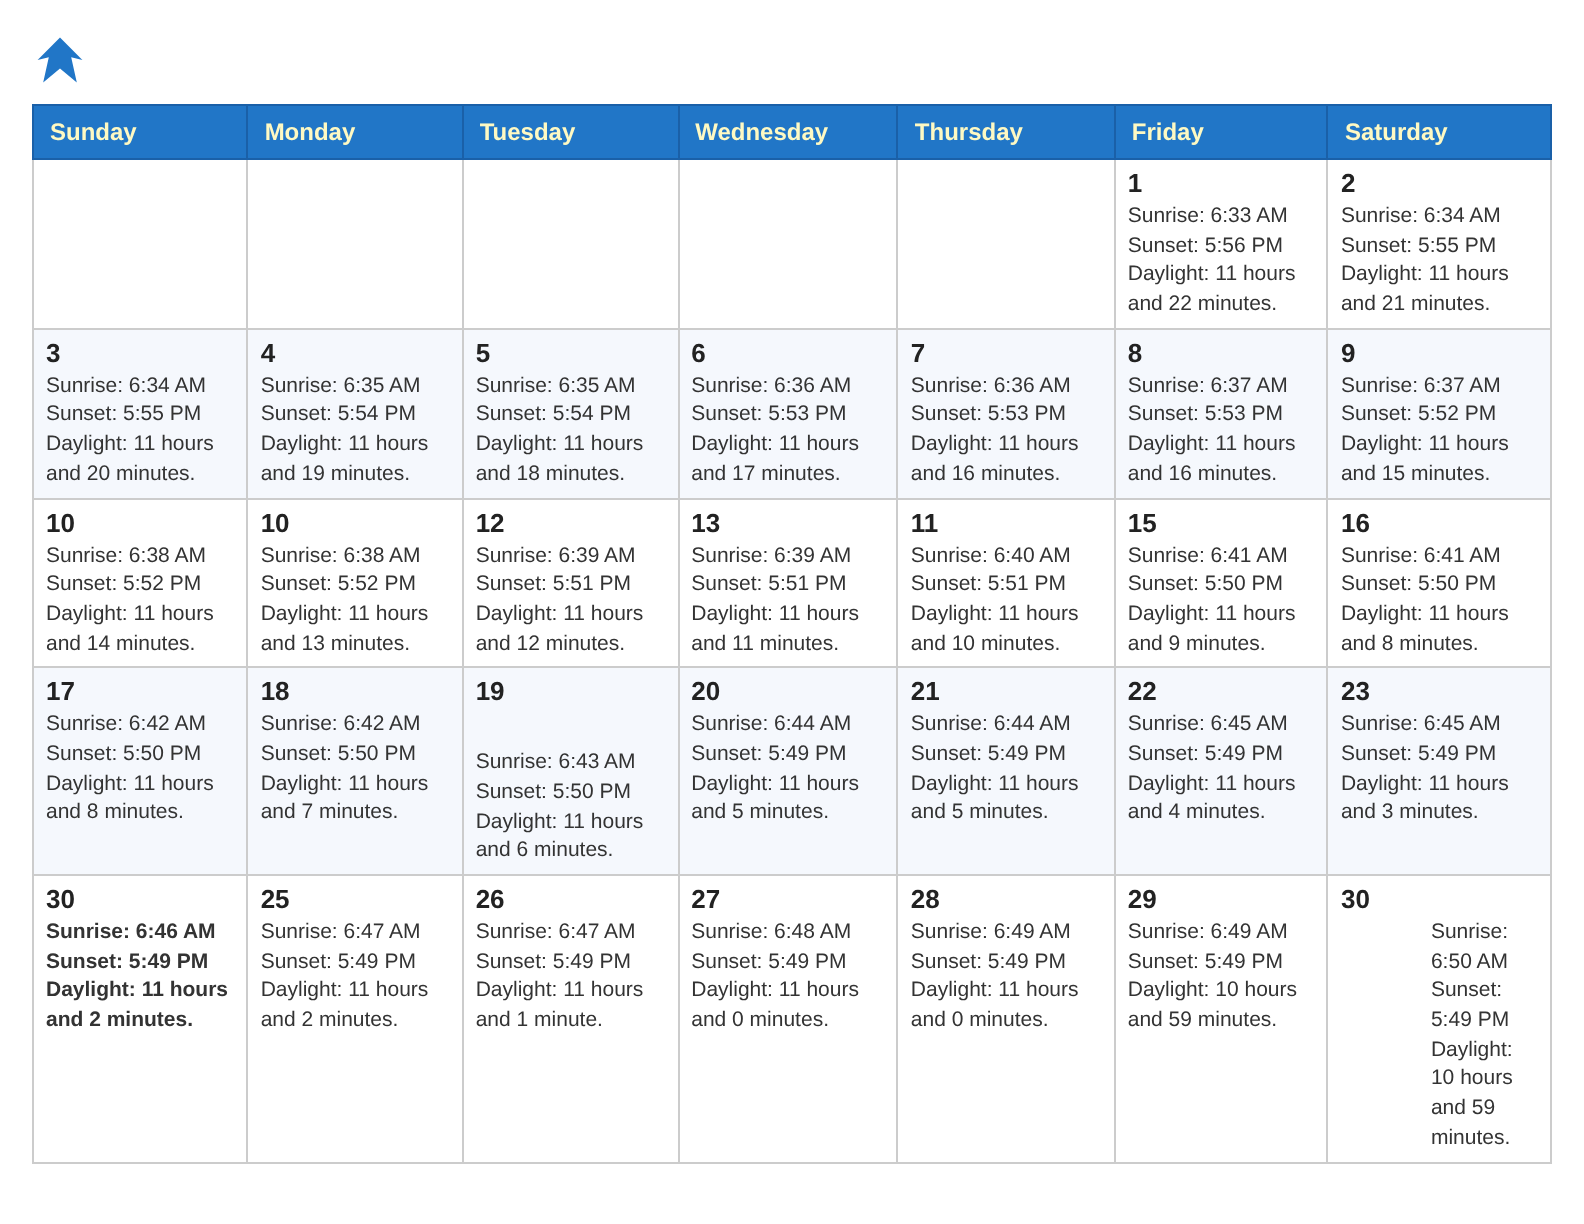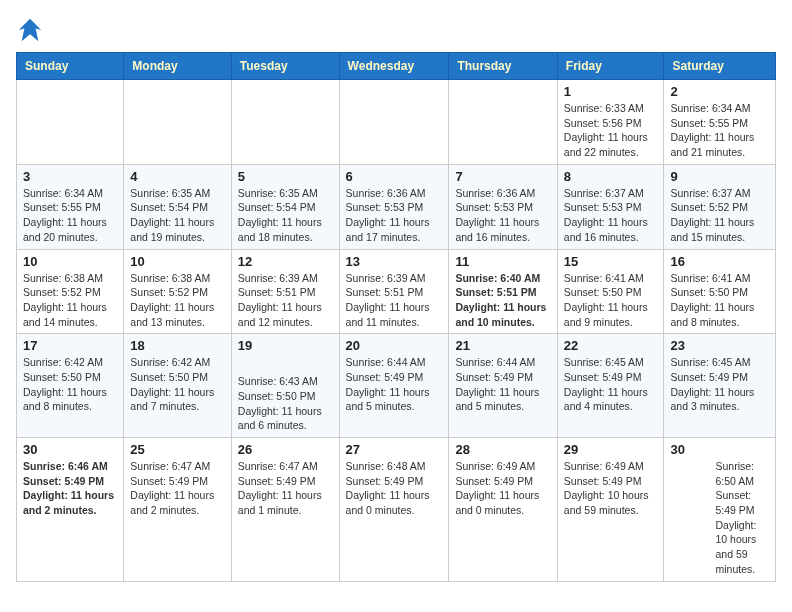--- a/index.html
+++ b/index.html
@@ -199,21 +199,21 @@
 Daylight: 11 hours and 12 minutes.</div>
         </td>
         <td>
           <div class="day-number">13</div>
           <div class="day-info" style="white-space: pre-wrap;">Sunrise: 6:39 AM
 Sunset: 5:51 PM
 Daylight: 11 hours and 11 minutes.</div>
         </td>
         <td>
           <div class="day-number">11</div>
-          <div class="day-info" style="white-space: pre-wrap; font-weight: bold;">Sunrise: 6:40 AM
+          <div class="day-info" style="white-space: pre-wrap;">Sunrise: 6:40 AM
 Sunset: 5:51 PM
 Daylight: 11 hours and 10 minutes.</div>
         </td>
         <td>
           <div class="day-number">15</div>
           <div class="day-info" style="white-space: pre-wrap;">Sunrise: 6:41 AM
 Sunset: 5:50 PM
 Daylight: 11 hours and 9 minutes.</div>
         </td>
         <td>

